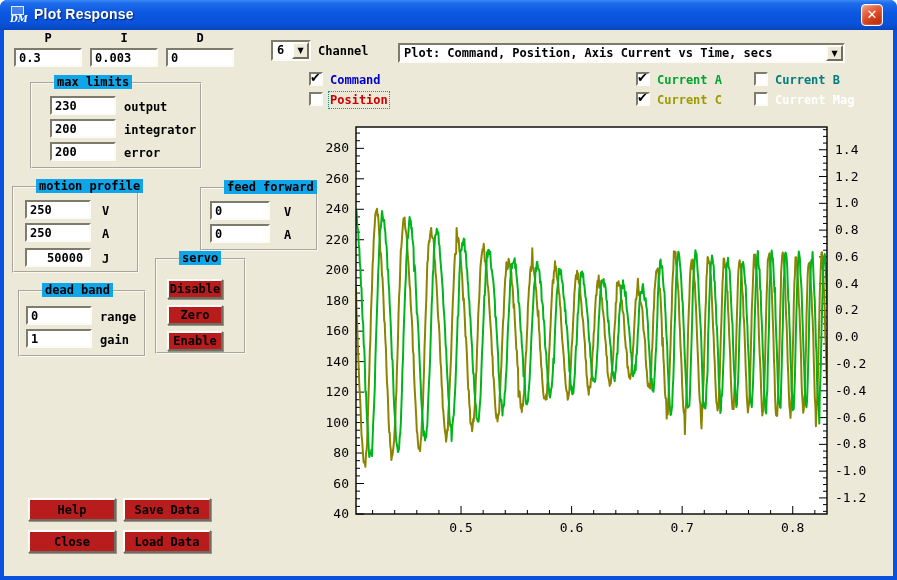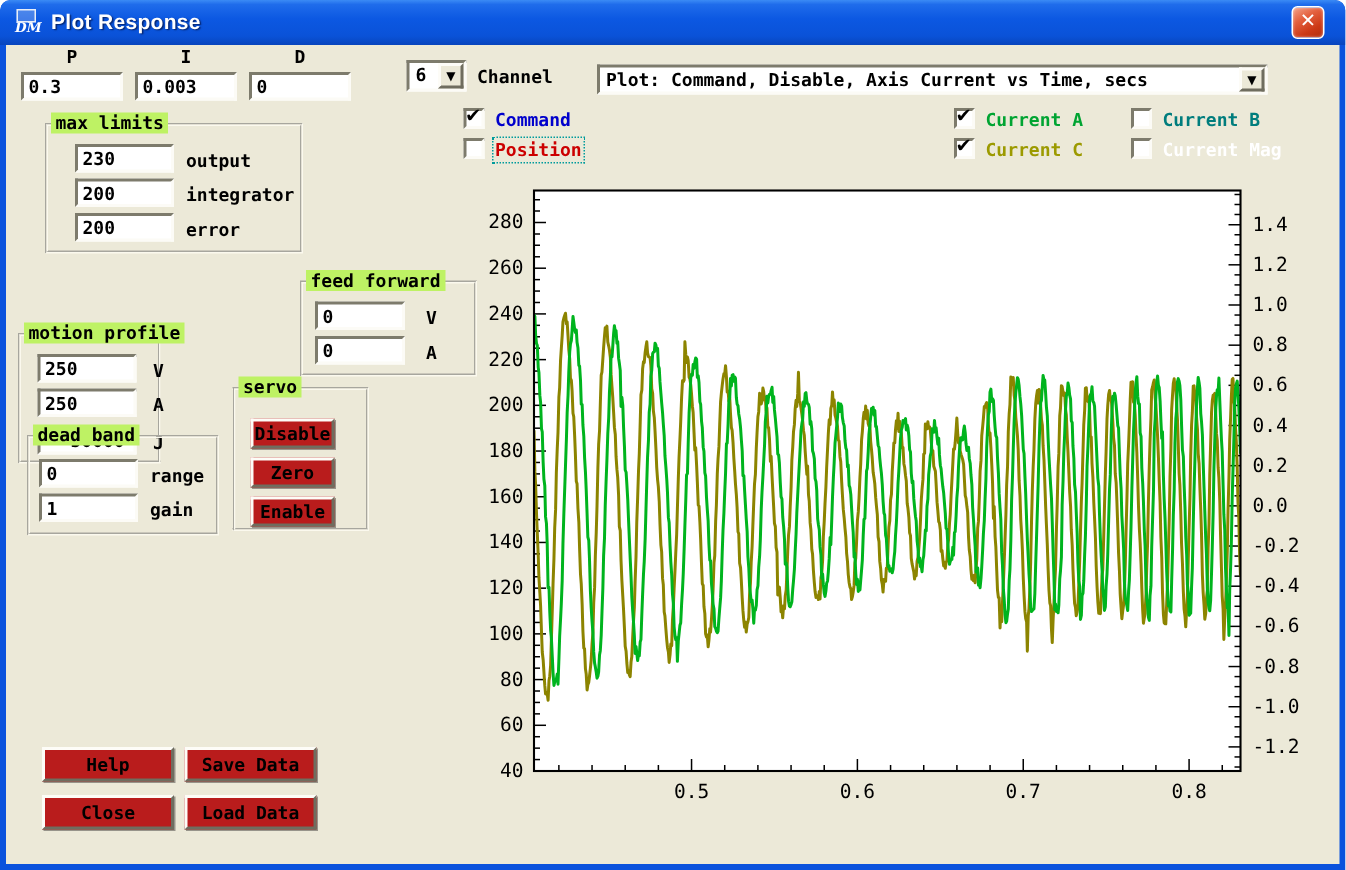--- a/index.html
+++ b/index.html
@@ -37,21 +37,21 @@
     border:2px solid; border-color:#7d7b6c #fcfbf6 #fcfbf6 #7d7b6c;
     font:bold 12px "DejaVu Sans Mono",monospace; padding:0 3px; outline:none;
   }
   .btn3d {
     position:absolute; background:#b91c1c; color:#000;
     border:2px solid; border-color:#fdfcf7 #6f6d5f #6f6d5f #fdfcf7;
     box-shadow:1px 1px 0 #97948a;
     font:bold 12px "DejaVu Sans Mono",monospace; text-align:center; cursor:pointer; padding:0;
   }
   .groupbox { position:absolute; border:2px groove #fbf9ee; }
-  .grouptitle { position:absolute; top:-9px; left:2px; background:#bef264; padding:0 3px; font:bold 12px "DejaVu Sans Mono",monospace; white-space:pre; }
+  .grouptitle { position:absolute; top:-9px; left:22px; background:#0ea5e9; padding:0 3px; font:bold 12px "DejaVu Sans Mono",monospace; white-space:pre; }
   .checkbox {
     position:absolute; width:14px; height:14px; background:#fff;
     border:2px solid; border-color:#7d7b6c #fcfbf6 #fcfbf6 #7d7b6c; cursor:pointer;
   }
   .checkbox .check { position:absolute; left:-1px; top:-4px; color:#000; font:bold 13px "DejaVu Sans",sans-serif; }
   .cb-label { position:absolute; font:bold 12px "DejaVu Sans Mono",monospace; white-space:pre; }
   .focus-dotted { outline:1px dotted #009b9b; outline-offset:1px; }
   .combo { position:absolute; background:#fff; border:2px solid; border-color:#7d7b6c #fcfbf6 #fcfbf6 #7d7b6c; }
   .combo .val { position:absolute; left:4px; top:1px; font:bold 12px "DejaVu Sans Mono",monospace; white-space:pre; }
   .combo .arrow-btn {
@@ -83,21 +83,21 @@
   <input class="field" style="left: 90px; top: 48px; width: 68px;" value="0.003">
   <input class="field" style="left: 166px; top: 48px; width: 68px;" value="0">
 
   <div class="combo" style="left:271px;top:40px;width:40px;height:21px;">
     <span class="val">6</span>
     <span class="arrow-btn">▼</span>
   </div>
   <div class="lbl" style="left:318px;top:44px;">Channel</div>
 
   <div class="combo" style="left:398px;top:43px;width:447px;height:20px;">
-    <span class="val">Plot: Command, Disable, Axis Current vs Time, secs</span>
+    <span class="val">Plot: Command, Position, Axis Current vs Time, secs</span>
     <span class="arrow-btn">▼</span>
   </div>
 
   <div class="checkbox" style="left:309px;top:72px;">
     <span class="check">✔</span>
   </div>
   <span class="cb-label" style="left: 330px; top: 73px; color: rgb(0, 0, 204);">Command</span>
   <div class="checkbox" style="left:309px;top:92px;">
     
   </div>
@@ -123,21 +123,21 @@
   <div class="groupbox" style="left:30px;top:82px;width:172px;height:87px;">
     <div class="grouptitle">max limits</div>
     <input class="field" style="left: 18px; top: 12px; width: 66px;" value="230">
     <div class="lbl" style="left:92px;top:16px;">output</div>
     <input class="field" style="left: 18px; top: 35px; width: 66px;" value="200">
     <div class="lbl" style="left:92px;top:39px;">integrator</div>
     <input class="field" style="left: 18px; top: 58px; width: 66px;" value="200">
     <div class="lbl" style="left:92px;top:62px;">error</div>
   </div>
 
-  <div class="groupbox" style="left:12px;top:186px;width:95px;height:87px;margin-top:36px;">
+  <div class="groupbox" style="left:12px;top:186px;width:127px;height:87px;">
     <div class="grouptitle">motion profile</div>
     <input class="field" style="left: 11px; top: 12px; width: 66px;" value="250">
     <div class="lbl" style="left:88px;top:16px;">V</div>
     <input class="field" style="left: 11px; top: 35px; width: 66px;" value="250">
     <div class="lbl" style="left:88px;top:39px;">A</div>
     <input class="field" style="left: 11px; top: 60px; width: 66px; padding-left: 20px;" value="50000">
     <div class="lbl" style="left:88px;top:64px;">J</div>
   </div>
 
   <div class="groupbox" style="left:200px;top:187px;width:118px;height:64px;">

